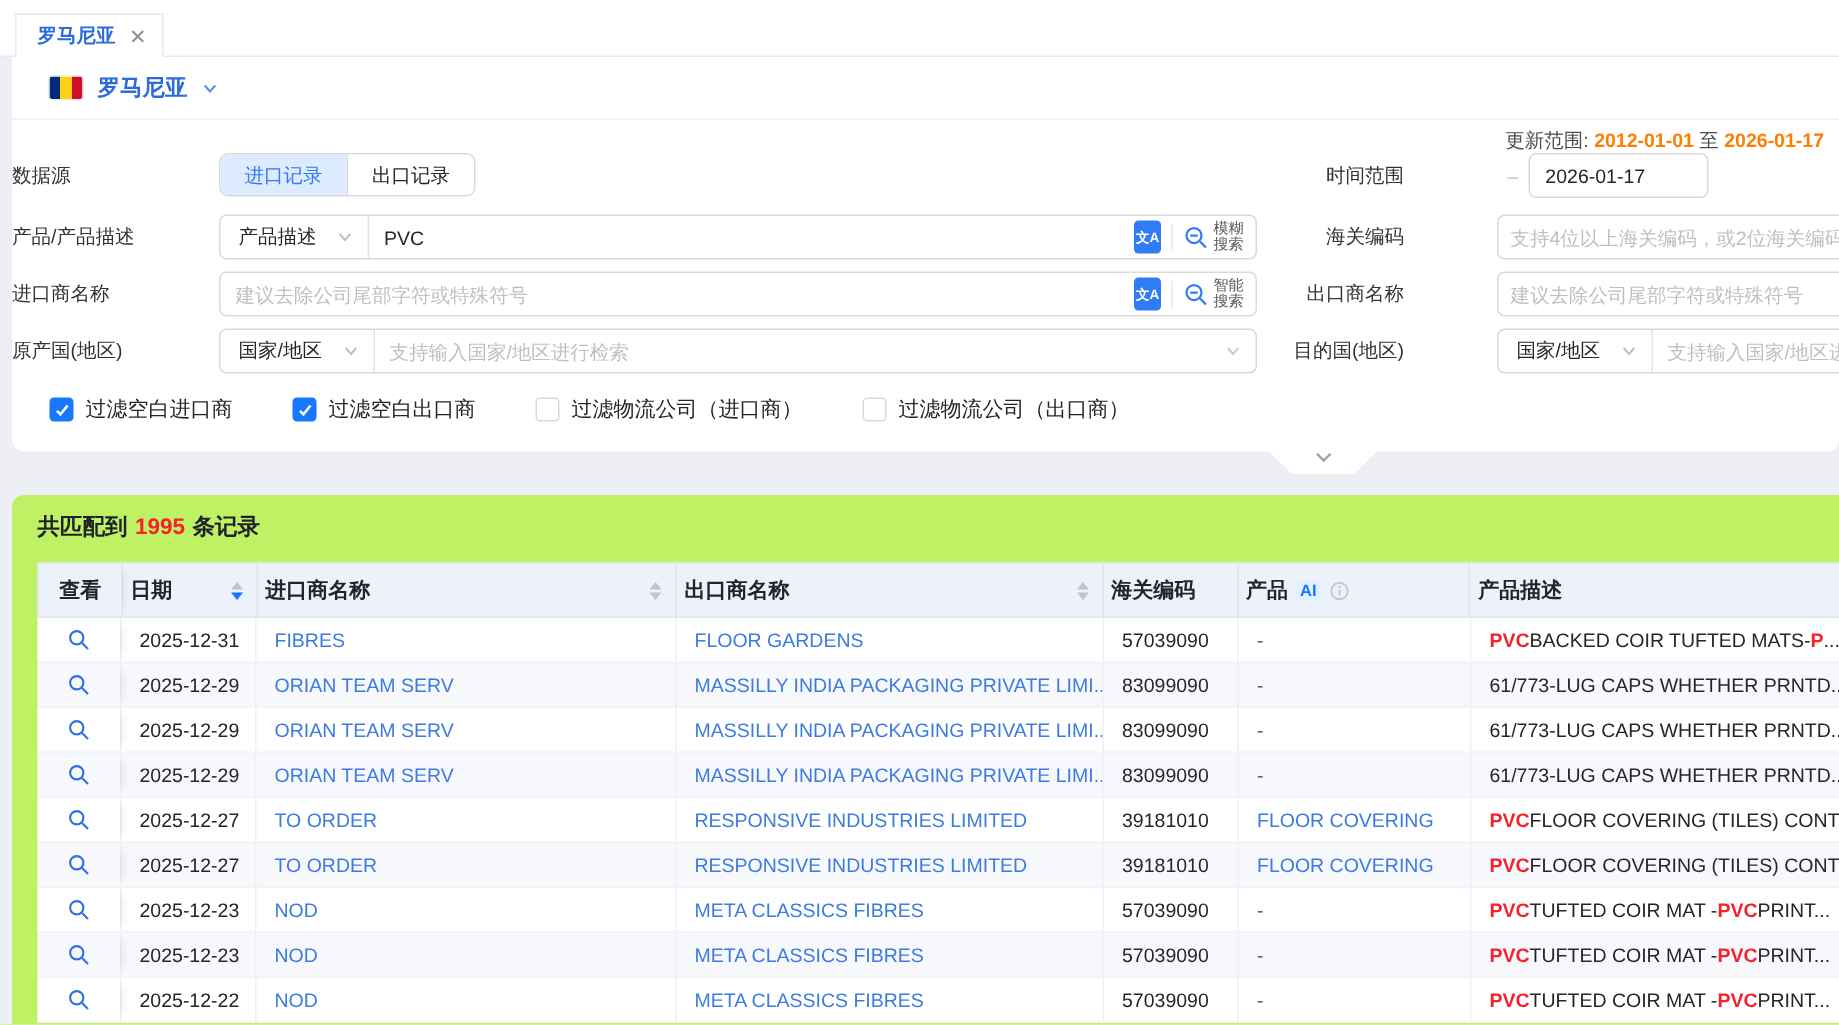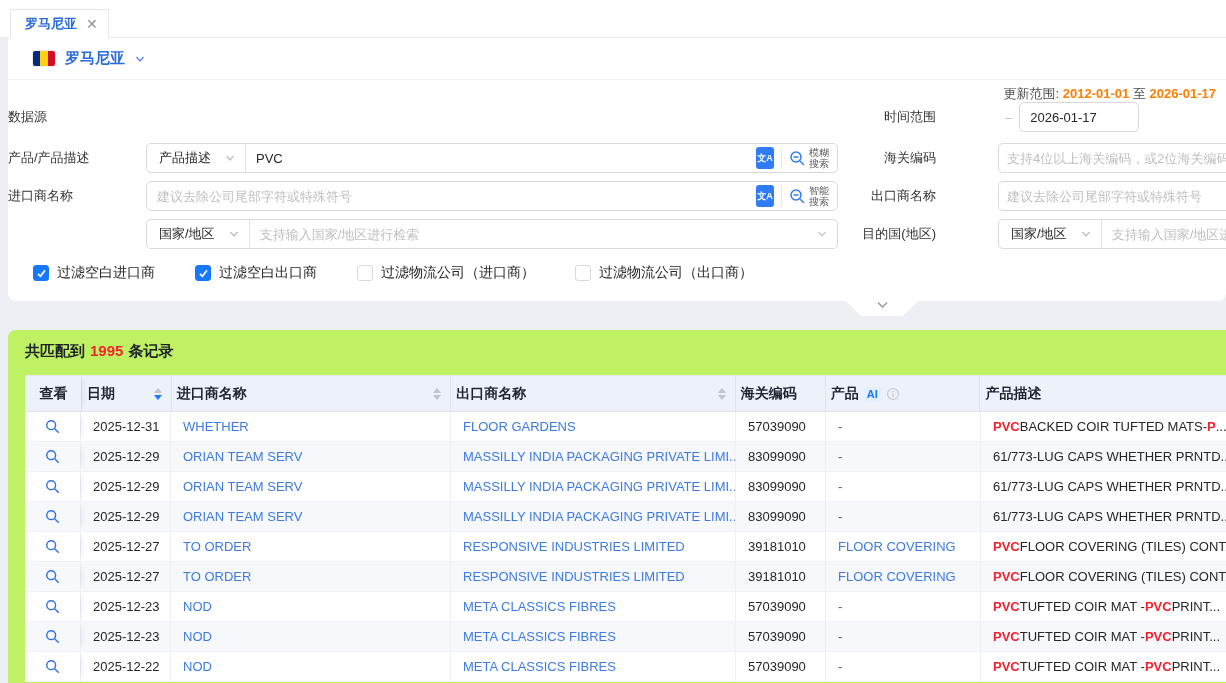--- a/index.html
+++ b/index.html
@@ -116,20 +116,24 @@
   </div>
 
   <div class="upd-range">
     <span>更新范围:</span>
     <b>2012-01-01</b>
     <span>至</span>
     <b>2026-01-17</b>
   </div>
 
   <div class="f-label" style="left:0; top:64px;">数据源</div>
+  <div class="seg-group" style="left:138px; top:64px;">
+    <div class="seg active">进口记录</div>
+    <div class="seg">出口记录</div>
+  </div>
   <div class="f-label-r" style="right:290px; top:64px;">时间范围</div>
   <div class="date-wrap" style="left:990px; top:64px;">
     <span class="date-dash">–</span>
     <div class="date-inp">
       <input type="text" style="width: 118px;" value="2026-01-17">
     </div>
   </div>
 
   <div class="f-label" style="left:0; top:105px;">产品/产品描述</div>
   <div class="combo" style="left:138px; top:105px; width:692px;">
@@ -168,20 +172,21 @@
             <line x1="4.5" y1="7" x2="9.5" y2="7" stroke="#2f7cf6" stroke-width="1.5"></line>
             <line x1="11" y1="11" x2="15" y2="15" stroke="#2f7cf6" stroke-width="1.5"></line>
           </svg>
         <span class="fuzzy-txt"><span>智能</span><br><span>搜索</span></span>
       </span>
     </div>
   </div>
   <div class="f-label-r" style="right:290px; top:143px;">出口商名称</div>
   <input class="inp" style="position: absolute; left: 990px; top: 143px; width: 260px;" type="text" placeholder="建议去除公司尾部字符或特殊符号">
 
+  <div class="f-label" style="left:0; top:181px;">原产国(地区)</div>
   <div class="combo" style="left:138px; top:181px; width:692px;">
     <div class="combo-select">
       <span>国家/地区</span>
       <svg class="chev" viewBox="0 0 10 10">
           <path d="M1.5 3l3.5 4 3.5-4" fill="none" stroke="#b9bec7" stroke-width="1.3"></path>
         </svg>
     </div>
     <input class="combo-input" type="text" placeholder="支持输入国家/地区进行检索" style="">
     <svg class="chev chev-end" viewBox="0 0 10 10">
         <path d="M1.5 3l3.5 4 3.5-4" fill="none" stroke="#c5c9d1" stroke-width="1.3"></path>
@@ -278,21 +283,21 @@
     <div>
         <div class="trow">
           <div class="td c0 col-fixed">
             <svg width="15" height="15" viewBox="0 0 17 17">
               <circle cx="7" cy="7" r="5" fill="none" stroke="#2f6fe4" stroke-width="1.6"></circle>
               <line x1="11" y1="11" x2="15.5" y2="15.5" stroke="#2f6fe4" stroke-width="1.6"></line>
             </svg>
           </div>
           <div class="td c1">2025-12-31</div>
           <div class="td c2">
-            <span class="link">WHETHER</span>
+            <span class="link">FIBRES</span>
           </div>
           <div class="td c3">
             <span class="link">FLOOR GARDENS</span>
           </div>
           <div class="td c4">57039090</div>
           <div class="td c5">
             <span class="dash">-</span>
           </div>
           <div class="td c6 desc">
             <span class="hl">PVC</span>

